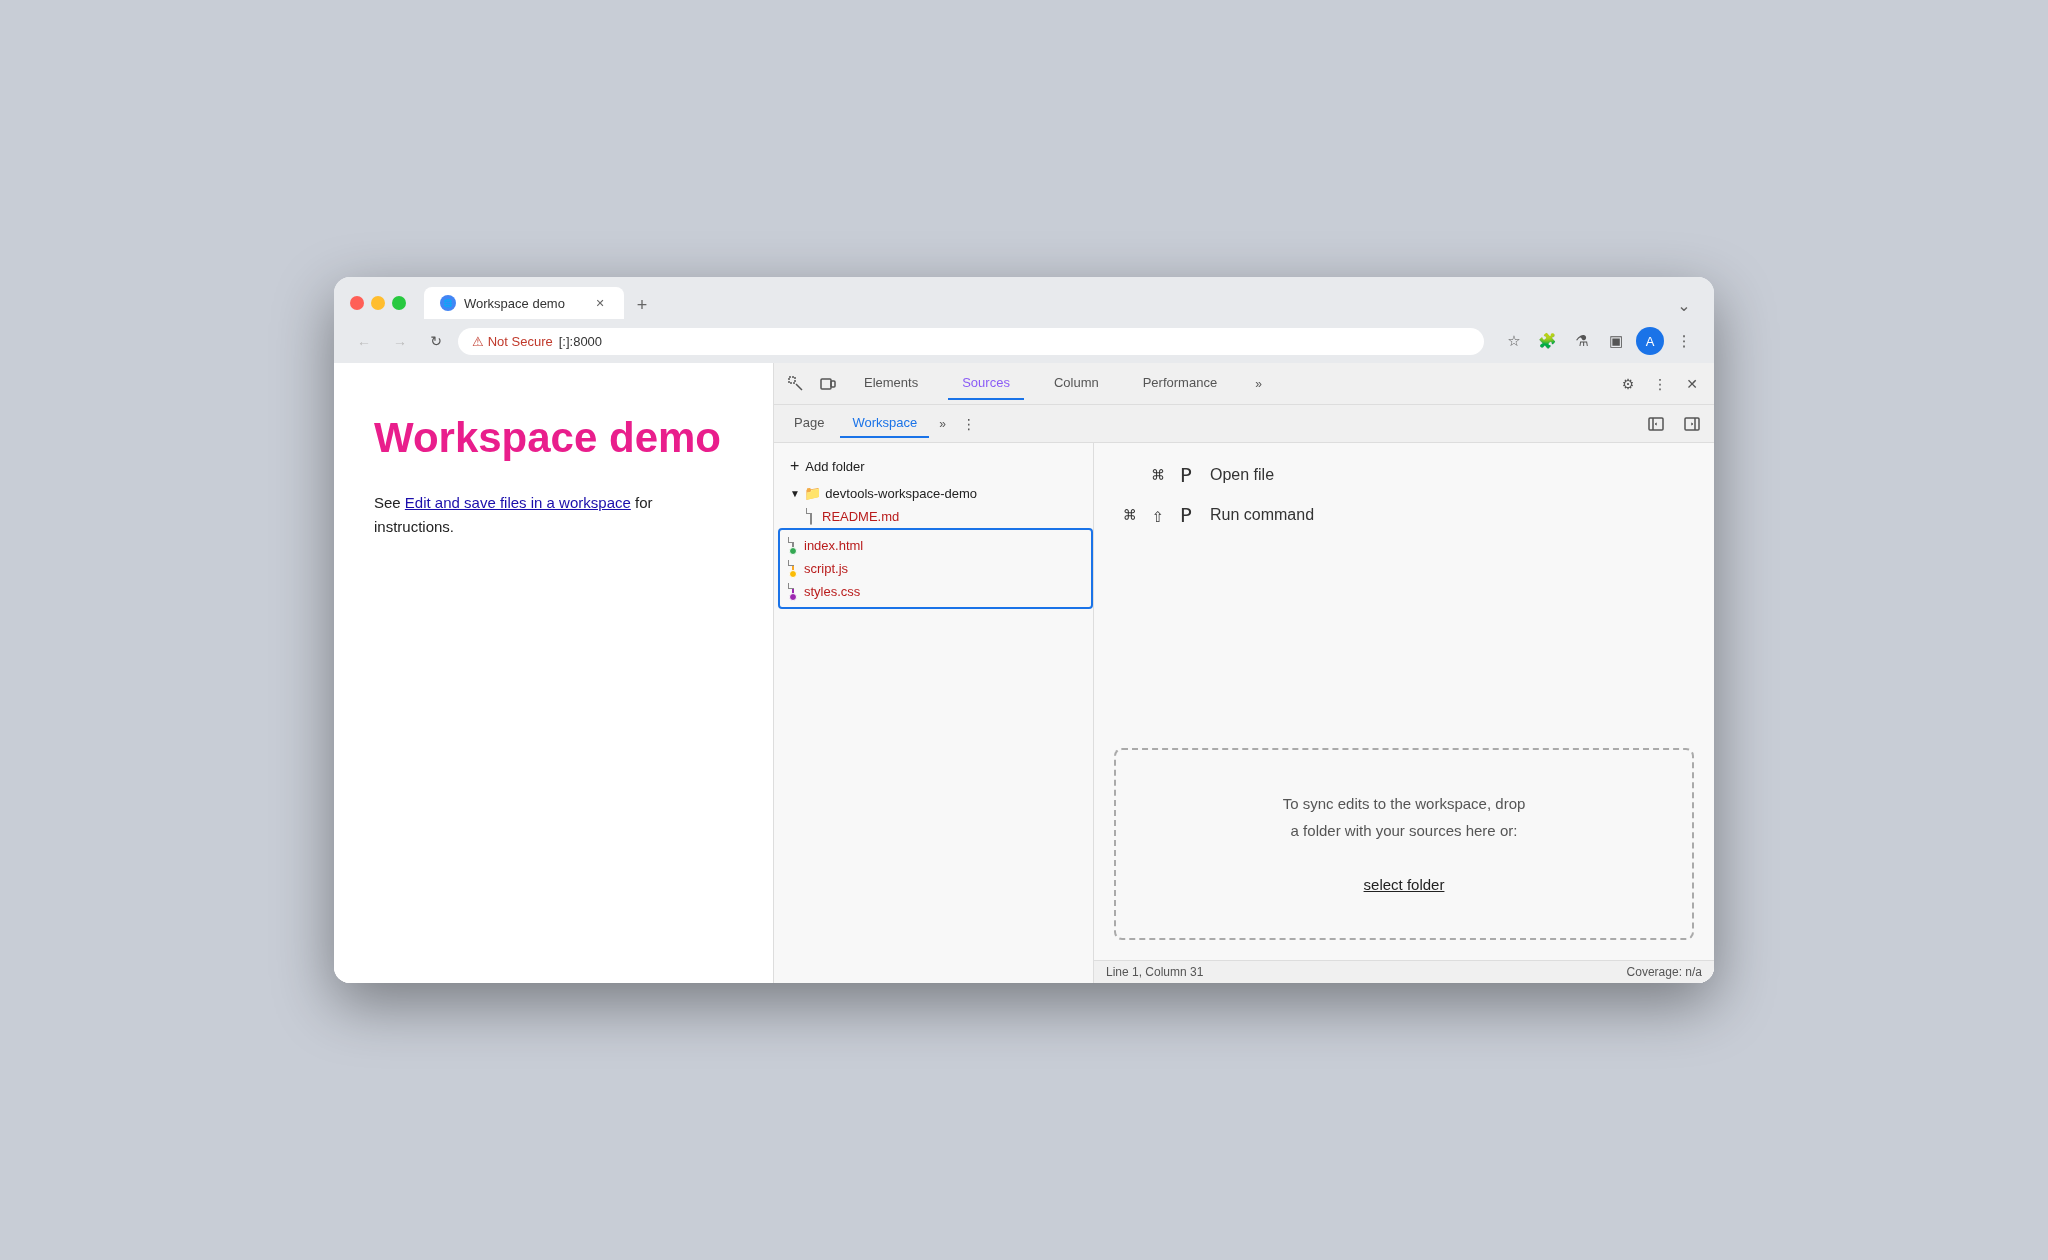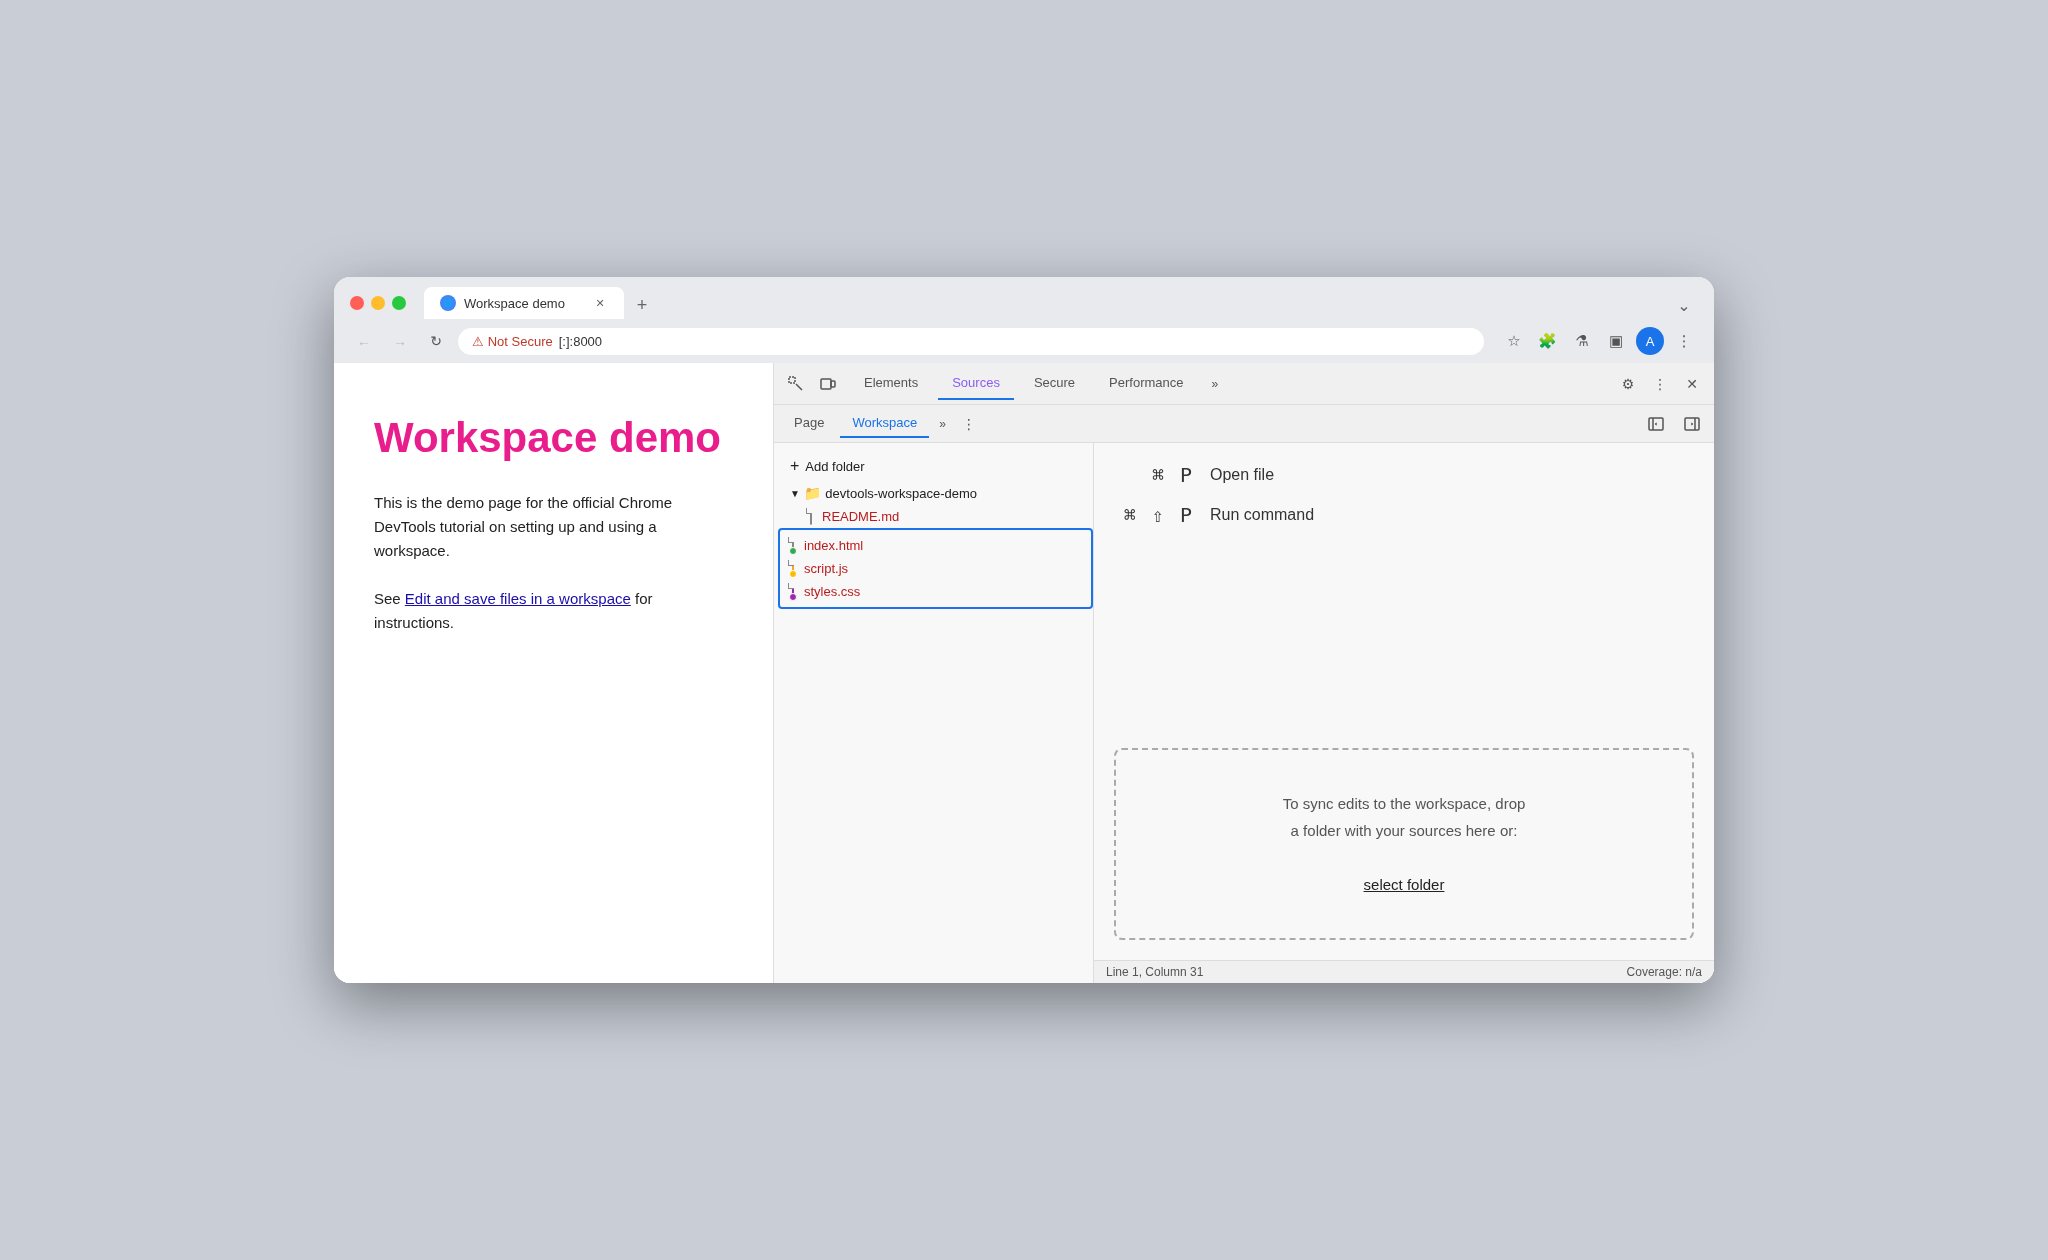--- a/index.html
+++ b/index.html
@@ -145,21 +145,21 @@
       padding: 0 8px;
       height: 42px;
       gap: 4px;
     }
     .dt-icon-btn {
       width: 28px; height: 28px; border-radius: 4px;
       display: flex; align-items: center; justify-content: center;
       color: #555; font-size: 14px; cursor: pointer;
     }
     .dt-tabs {
-      display: flex; align-items: center; flex: 1; gap: 6px;
+      display: flex; align-items: center; flex: 1; gap: 16px;
       margin-left: 4px;
       text-align: right;
     }
     .dt-tab {
       padding: 8px 14px;
       font-size: 13px; color: #555;
       cursor: pointer; border-bottom: 2px solid transparent;
     }
     .dt-tab.active {
       color: #8b5cf6;
@@ -350,21 +350,20 @@
       <div class="toolbar-icon">▣</div>
       <div class="toolbar-icon user">A</div>
       <div class="toolbar-icon">⋮</div>
     </div>
   </div>
 
   <div class="main-content">
 
     <div class="webpage">
       <h1 class="page-title">Workspace demo</h1>
-      <p class="page-desc">This is the demo page for the official Chrome DevTools tutorial on setting up and using a workspace.</p>
       <p class="page-see">
         <span>See </span><a class="page-link">Edit and save files in a workspace</a><span> for instructions.</span>
       </p>
     </div>
 
     <div class="devtools">
 
       <div class="devtools-toolbar">
         <div class="dt-icon-btn">
           <svg width="16" height="16" viewBox="0 0 16 16" fill="none">
@@ -379,21 +378,21 @@
           </svg>
         </div>
         <div class="dt-tabs">
           <div class="dt-tab">
             <span>Elements</span>
           </div>
           <div class="dt-tab active">
             <span>Sources</span>
           </div>
           <div class="dt-tab">
-            <span>Secure</span>
+            <span>Column</span>
           </div>
           <div class="dt-tab">
             <span>Performance</span>
           </div>
           <div class="dt-tab-more">»</div>
         </div>
         <div class="dt-toolbar-right">
           <div class="dt-icon-btn">⚙</div>
           <div class="dt-icon-btn">⋮</div>
           <div class="dt-icon-btn">✕</div>

